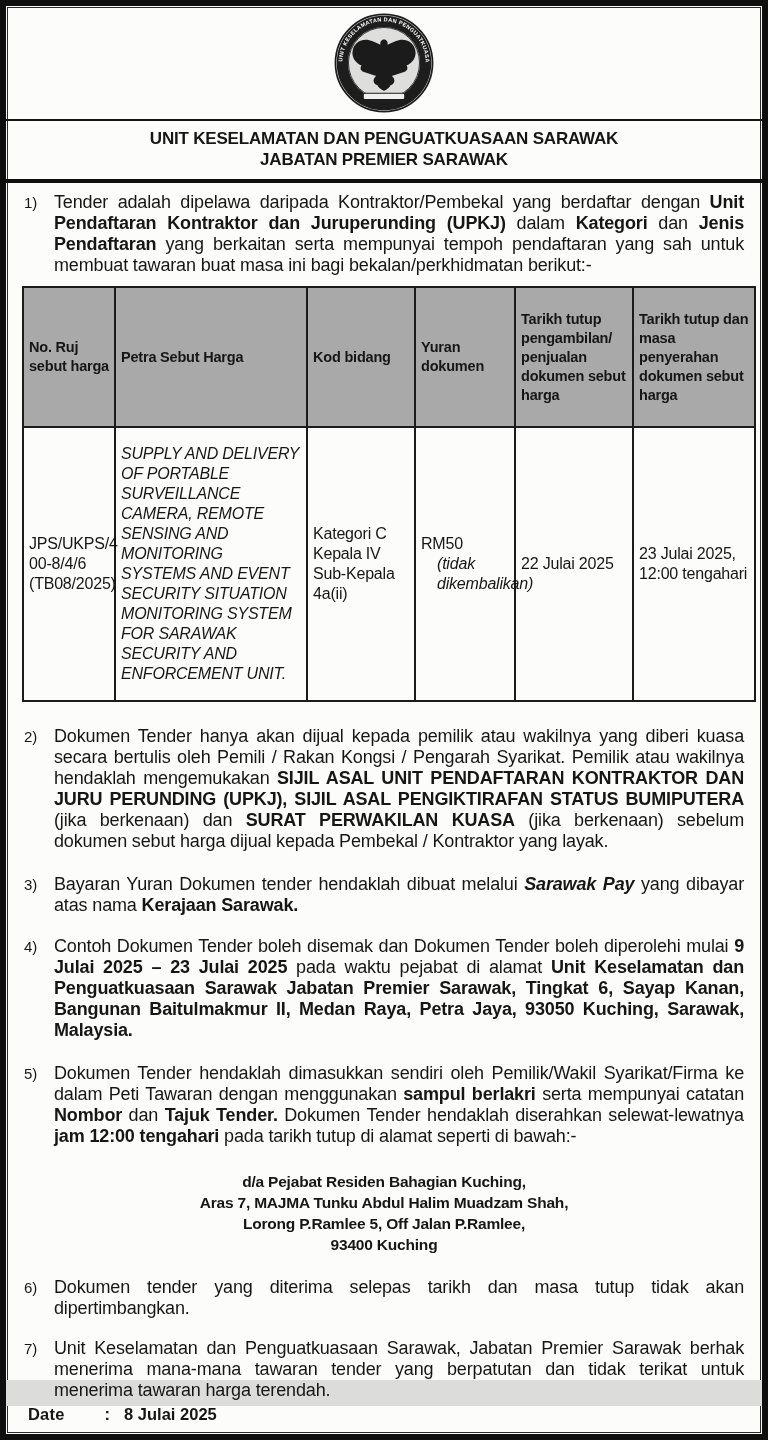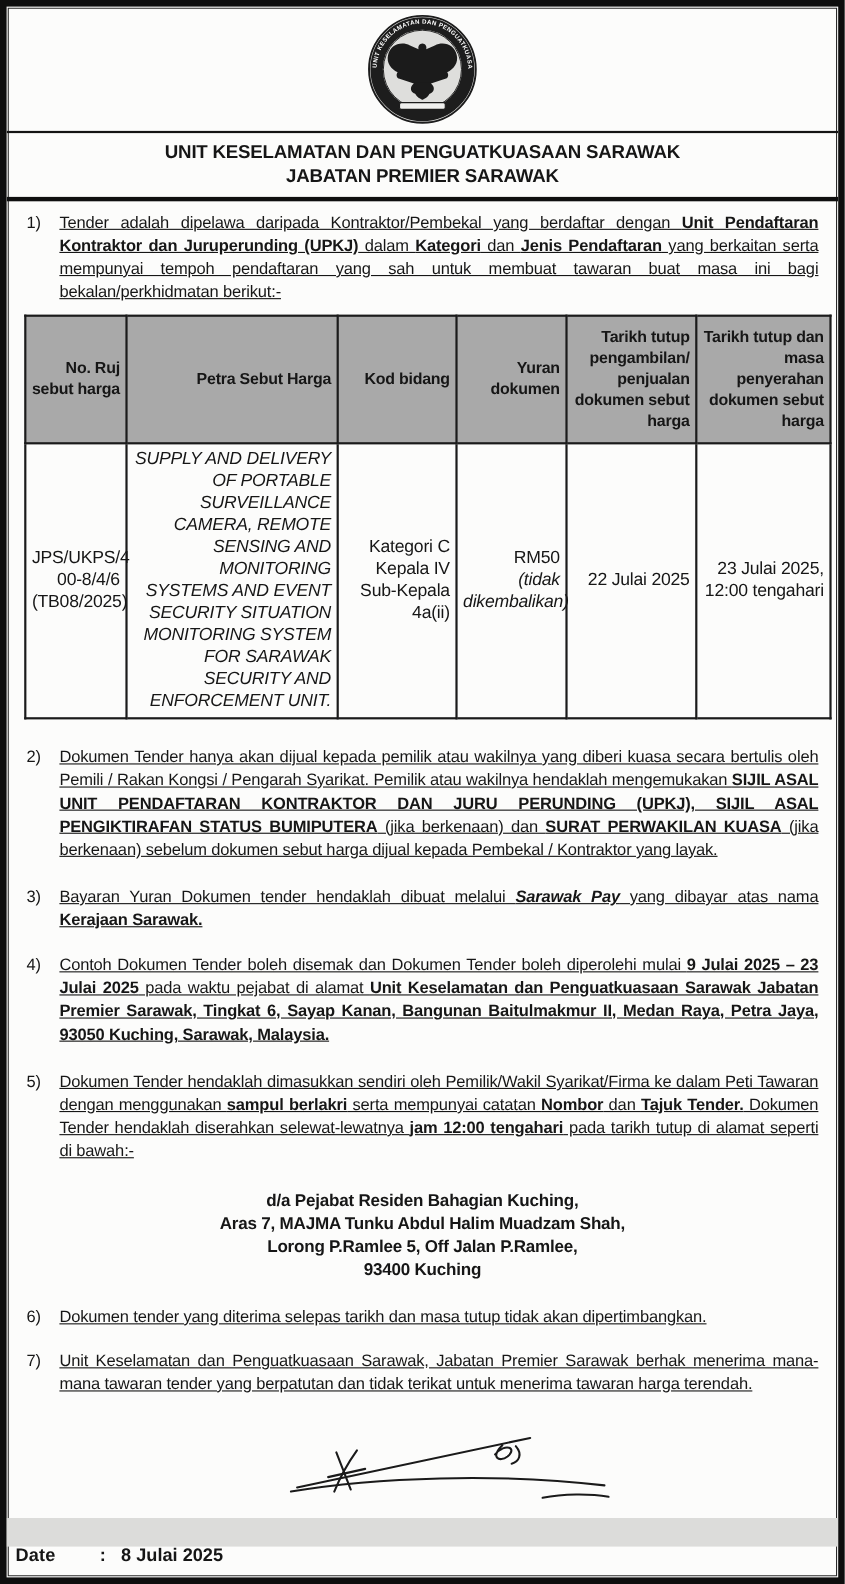--- a/index.html
+++ b/index.html
@@ -24,46 +24,46 @@
   .hr-thin{border-top:2px solid #141414;margin:2px -16px 0 -16px;}
   .hr-thick{border-top:4px solid #0f0f0f;margin:4px -16px 0 -16px;}
 
   .header{text-align:center;padding-top:7px;padding-bottom:5px;letter-spacing:-0.2px;}
   .header .org{font-weight:bold;font-size:17px;line-height:21px;}
   .header .title{font-weight:bold;font-size:26px;line-height:32px;margin-top:2px;}
   .header .ref{font-size:16.5px;line-height:21px;margin-top:2px;}
 
   .para{display:flex;margin:0 2px;letter-spacing:-0.15px;}
   .para .num{flex:none;width:30px;font-size:15px;line-height:21px;}
-  .para .body{flex:1;font-size:15px;line-height:21px;text-align:justify;text-decoration:underline;}
+  .para .body{flex:1;font-size:18px;line-height:21px;text-align:justify;}
   .p1{margin-top:9px;}
   .p2{margin-top:24px;}
   .p3{margin-top:22px;}
   .p4{margin-top:20px;}
   .p5{margin-top:22px;}
   .p6{margin-top:22px;}
   .p7{margin-top:19px;}
 
   table.tender{border-collapse:collapse;width:732px;margin:10px 0 0 0;table-layout:fixed;}
   table.tender th, table.tender td{
     border:2px solid #1b1b1b;
-    text-align:right;vertical-align:middle;
-    padding:4px 5px;letter-spacing:-0.2px;
+    text-align:left;vertical-align:middle;
+    padding:16px 5px;letter-spacing:-0.2px;
   }
   table.tender th{background:#a9a9a9;font-size:14.5px;font-weight:bold;height:106px;line-height:19px;}
   table.tender td{font-size:16px;line-height:20px;height:212px;}
   td.cell-title{font-style:italic;line-height:24px;font-size:15px;}
-  .fee-note{font-style:italic;display:block;}
+  .fee-note{font-style:italic;display:block;margin-left:16px;}
 
   .address{ text-align:center;font-weight:bold;font-size:15.5px;line-height:21px;margin-top:24px;letter-spacing:-0.2px;}
 
   .sig-block{position:relative;margin-top:16px;height:215px;}
   .sig-scribble{position:absolute;left:235px;top:8px;}
 
-  .date-row{position:absolute;left:8px;bottom:10px;font-size:16.5px;z-index:2;}
+  .date-row{position:absolute;left:22px;bottom:10px;font-size:16.5px;z-index:2;}
   .date-row .lbl{font-weight:bold;letter-spacing:0.2px;}
   .date-row .sep{display:inline-block;margin:0 14px 0 40px;font-weight:bold;}
   .date-row .val{font-weight:bold;}
 </style>
 </head>
 <body>
 
 <div class="page">
   <div class="scan-band"></div>
   <div class="inner">

